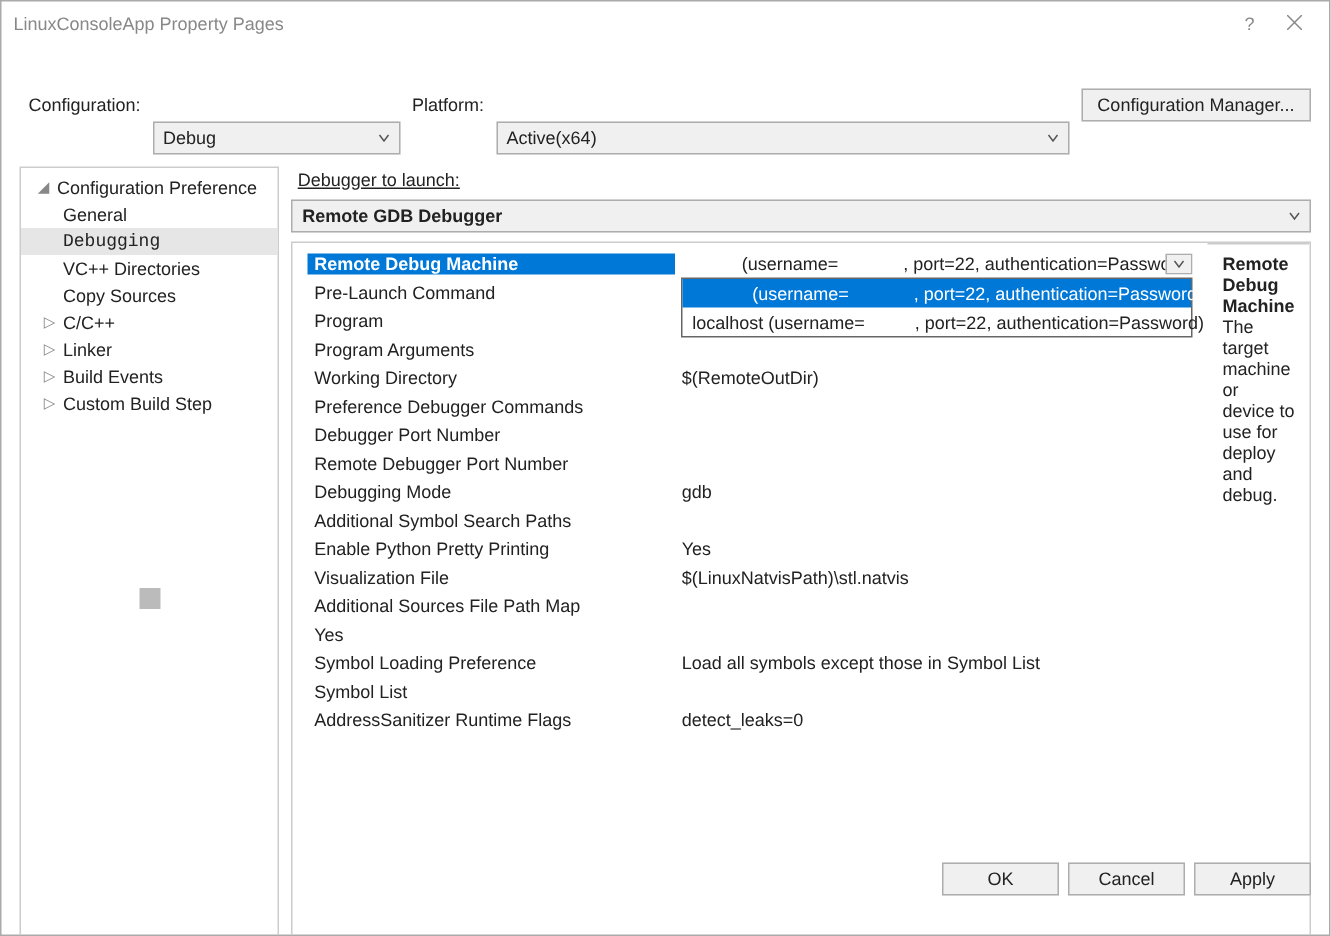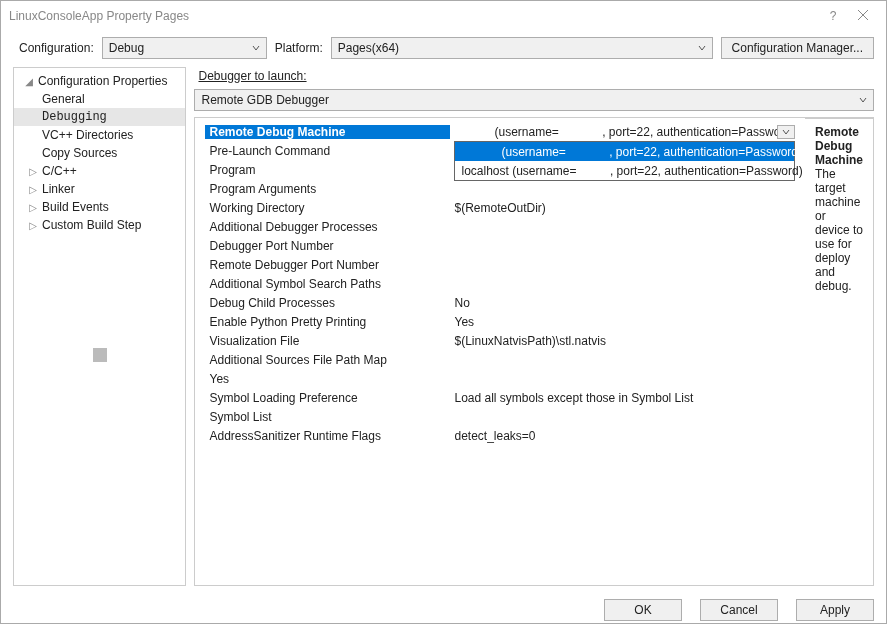--- a/index.html
+++ b/index.html
@@ -6,55 +6,55 @@
   html, body { margin:0; padding:0; font-family:"Segoe UI", Tahoma, sans-serif; font-size:12px; color:#222; }
   body { background:#fff; width:887px; height:624px; position:relative; border:1px solid #aaa; }
   
   .titlebar { height:30px; display:flex; align-items:center; padding:0 8px; color:#888; }
   .titlebar .title { flex:1; }
   .titlebar .icon { width:30px; text-align:center; color:#888; cursor:default; }
   .titlebar .icon svg { stroke:#888; }
   
   .toprow { display:flex; align-items:center; gap:8px; padding:6px 12px 8px 18px; }
   .lbl { color:#222; }
-  .combo { border:1px solid #adadad; background:#f0f0f0; height:22px; display:flex; align-items:center; padding:0 6px; gap:6px; cursor:default; }
+  .combo { border:1px solid #adadad; background:#f0f0f0; height:22px; display:flex; align-items:center; padding:0 6px; gap:6px; cursor:default;margin-top:44px; }
   .combo .arrow { margin-left:auto; }
   .btn { border:1px solid #adadad; background:#f0f0f0; height:22px; padding:0 10px; display:flex; align-items:center; cursor:default; }
   
   .main { display:flex; padding:0 12px 6px 12px; gap:8px; height:525px; }
   .treepanel { width:190px; border:1px solid #ccc; padding:4px 0; overflow:hidden; position:relative; }
   .tree { font-size:12px; }
   .tree .node { display:flex; align-items:center; height:18px; padding:0 6px; cursor:default; }
   .tree .node.sel { background:#e6e6e6;font-family:Liberation Mono, monospace; }
   .tree .exp { width:14px; text-align:center; color:#888; font-size:10px; }
   .tree .txt { padding-left:2px; }
   .tree .d1 { padding-left:8px; }
   .tree .d2 { padding-left:26px; }
   .treepanel .boxmark { position:absolute; left:50%; top:280px; width:14px; height:14px; background:#bbb; transform:translateX(-50%); }
   
   .right { flex:1; display:flex; flex-direction:column; gap:6px; }
   .launchlbl { padding:2px 0 0 4px;text-decoration:underline; }
-  .launchcombo { border:1px solid #adadad; background:#f0f0f0; height:22px; display:flex; align-items:center; padding:0 6px; cursor:default; }
+  .launchcombo { border:1px solid #adadad; background:#f0f0f0; height:22px; display:flex; align-items:center; padding:0 6px; cursor:default;font-weight:bold; }
   .launchcombo .arrow { margin-left:auto; }
   .gridwrap { border:1px solid #ccc; flex:1; display:flex; flex-direction:row; overflow:hidden; }
   .grid { flex:1; padding:4px 10px; position:relative; }
   .row { display:flex; height:19px; align-items:center; }
   .row .k { width:245px; padding-left:4px; white-space:nowrap; overflow:hidden; text-overflow:ellipsis; }
   .row .v { flex:1; position:relative; padding-left:4px; white-space:nowrap; overflow:hidden; text-overflow:ellipsis; }
   
   .row.selected .k { background:#0078d7; color:#fff; font-weight:600; }
   .dropdownbtn { position:absolute; right:0; top:0; bottom:0; width:18px; border:1px solid #adadad; background:#f0f0f0; display:flex; align-items:center; justify-content:center; cursor:default;}
   .dropdownlist { position:absolute; left:259px; top:23px; right:10px; border:1px solid #666; background:#fff; z-index:5;}
   .dropdownlist .opt { height:19px; display:flex; align-items:center; padding:0 6px;}
   .dropdownlist .opt.hilite { background:#0078d7; color:#fff; }
   
   .desc { border-top:1px solid #ccc; padding:6px 10px 8px 10px; height:58px; }
   .desc .t { font-weight:600; }
   
-  .bottom { position:absolute; right:12px; bottom:2px; display:flex; gap:18px; }
+  .bottom { position:absolute; right:12px; bottom:26px; display:flex; gap:6px; }
   .bottom .btn { width:78px; justify-content:center; }
   svg.ch { width:8px; height:8px; }
 </style>
 </head>
 <body>
 
 <div class="titlebar">
   <span class="title">LinuxConsoleApp Property Pages</span>
   <span class="icon">?</span>
   <span class="icon">
@@ -68,37 +68,37 @@
 <div class="toprow">
   <span class="lbl">Configuration:</span>
   <div class="combo" style="width:165px">
     <span>Debug</span>
     <span class="arrow"><svg class="ch" viewBox="0 0 8 8">
           <polyline points="1,2 4,6 7,2" fill="none" stroke="#555" stroke-width="1"></polyline>
         </svg></span>
   </div>
   <span class="lbl">Platform:</span>
   <div class="combo" style="flex:1">
-    <span>Pages(x64)</span>
+    <span>Active(x64)</span>
     <span class="arrow"><svg class="ch" viewBox="0 0 8 8">
           <polyline points="1,2 4,6 7,2" fill="none" stroke="#555" stroke-width="1"></polyline>
         </svg></span>
   </div>
   <div class="btn">
     <span>Configuration Manager...</span>
   </div>
 </div>
 
 <div class="main">
 
   <div class="treepanel">
     <div class="tree">
       <div class="node d1">
           <span class="exp">◢</span>
-          <span class="txt">Configuration Properties</span>
+          <span class="txt">Configuration Preference</span>
         </div>
       <div class="node d2">
           <span class="txt">General</span>
         </div>
       <div class="node d2 sel">
           <span class="txt">Debugging</span>
         </div>
       <div class="node d2">
           <span class="txt">VC++ Directories</span>
         </div>
@@ -152,38 +152,38 @@
           </div>
           <div class="row">
             <div class="k">Program Arguments</div>
             <div class="v"></div>
           </div>
           <div class="row">
             <div class="k">Working Directory</div>
             <div class="v">$(RemoteOutDir)</div>
           </div>
           <div class="row">
-            <div class="k">Additional Debugger Processes</div>
+            <div class="k">Preference Debugger Commands</div>
             <div class="v"></div>
           </div>
           <div class="row">
             <div class="k">Debugger Port Number</div>
             <div class="v"></div>
           </div>
           <div class="row">
             <div class="k">Remote Debugger Port Number</div>
             <div class="v"></div>
           </div>
           <div class="row">
+            <div class="k">Debugging Mode</div>
+            <div class="v">gdb</div>
+          </div>
+          <div class="row">
             <div class="k">Additional Symbol Search Paths</div>
             <div class="v"></div>
-          </div>
-          <div class="row">
-            <div class="k">Debug Child Processes</div>
-            <div class="v">No</div>
           </div>
           <div class="row">
             <div class="k">Enable Python Pretty Printing</div>
             <div class="v">Yes</div>
           </div>
           <div class="row">
             <div class="k">Visualization File</div>
             <div class="v">$(LinuxNatvisPath)\stl.natvis</div>
           </div>
           <div class="row">

